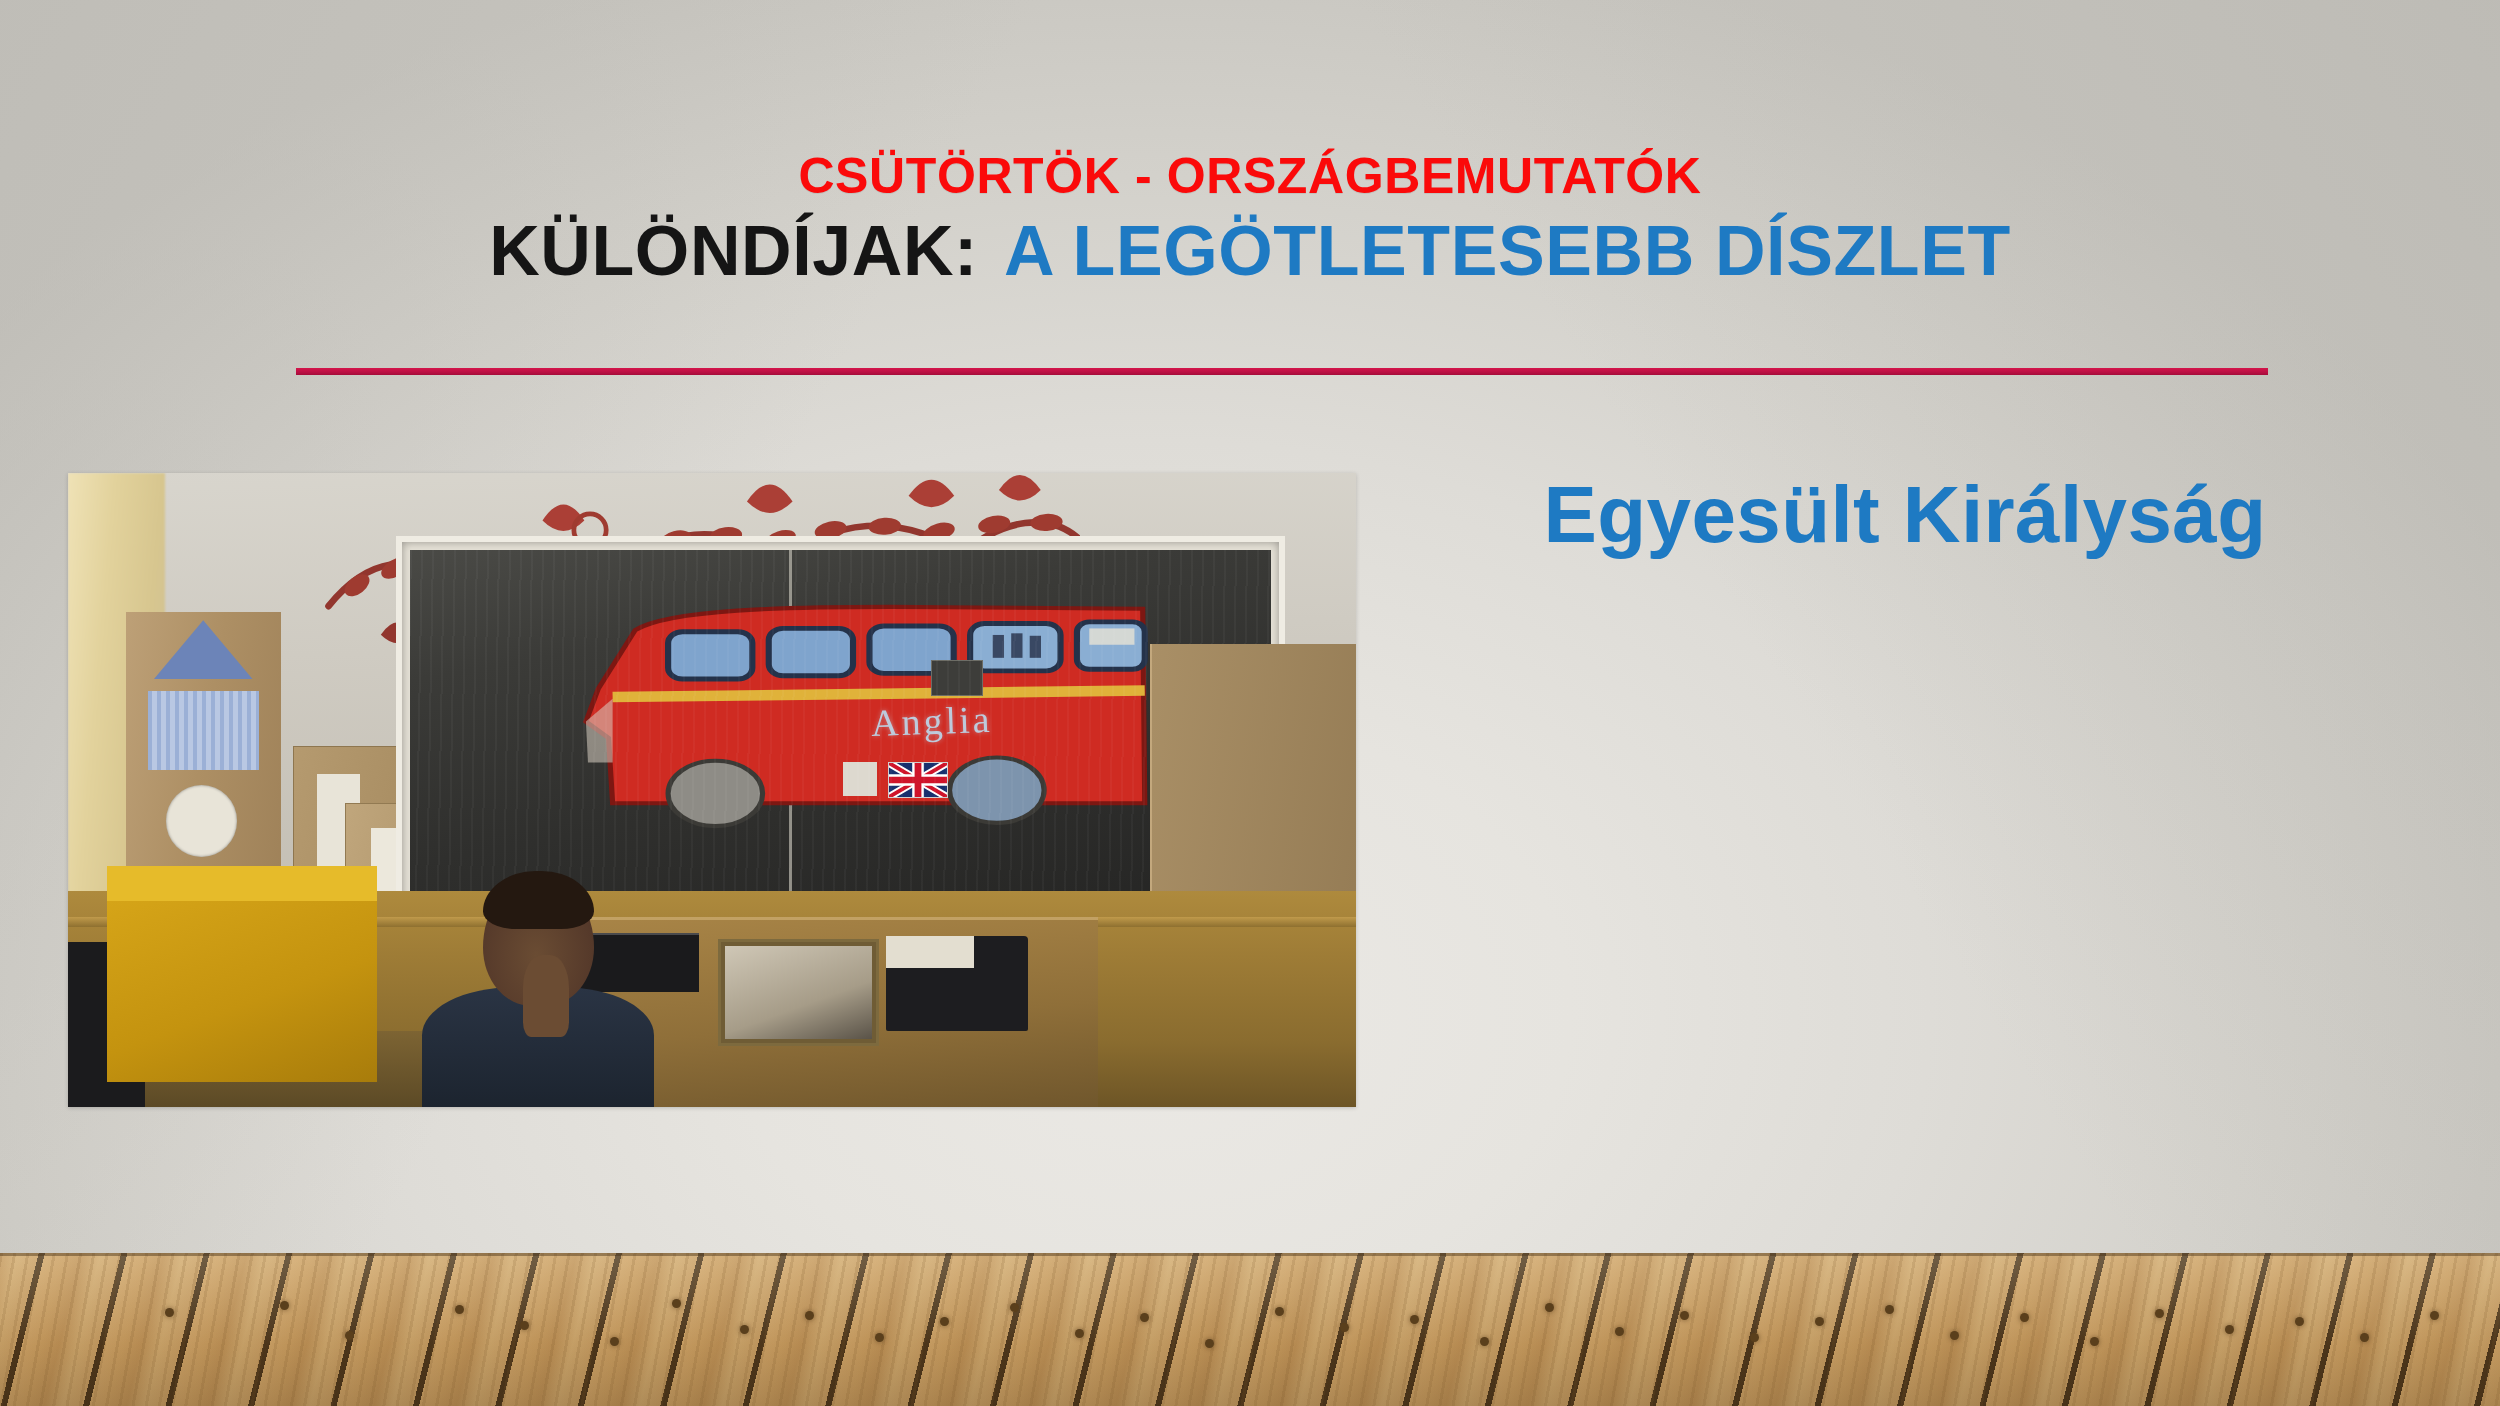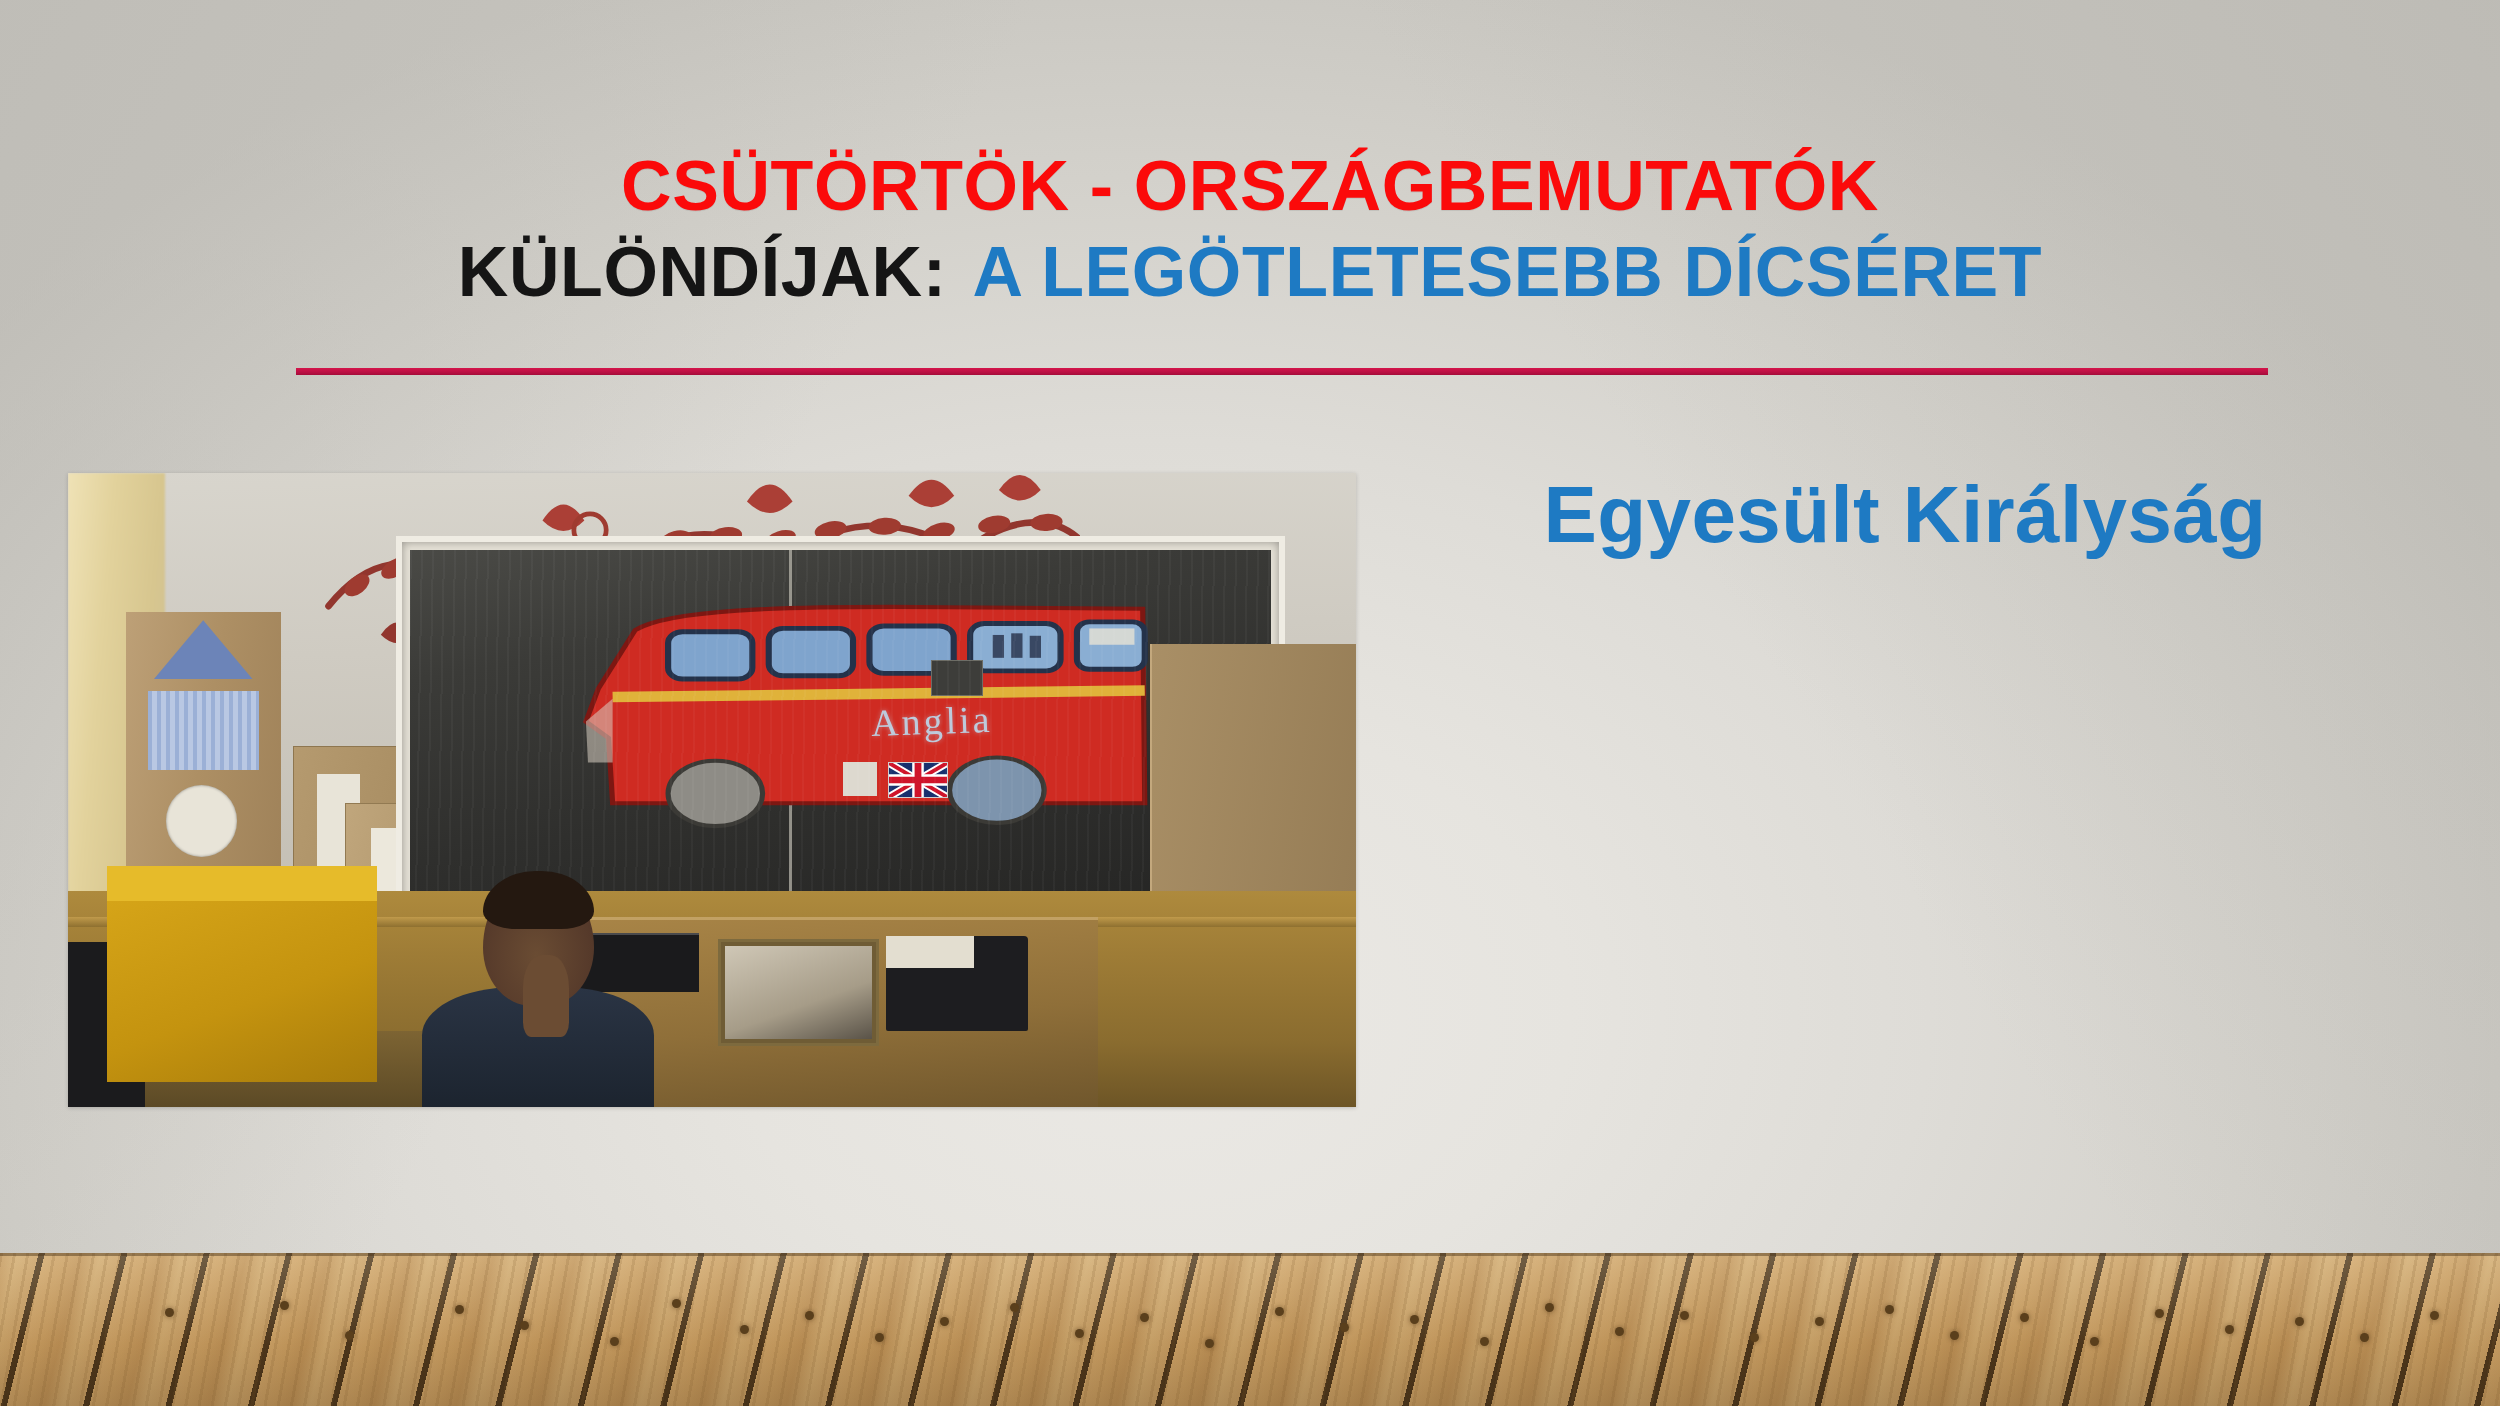--- a/index.html
+++ b/index.html
@@ -32,21 +32,21 @@
   
   .headline-block {
     position: absolute;
     left: 0;
     top: 150px;
     width: 2500px;
     z-index: 3;
     text-align: center;
   }
   .title-line1 {
-    font-size: 70px;
+    font-size: 50px;
     font-weight: 700;
     letter-spacing: 0.6px;
     line-height: 1.04;
     color: #fb0a0a;
     white-space: nowrap;
     text-shadow: 0 1px 0 rgba(120,120,120,0.18);
   }
   .title-line2 {
     font-size: 70px;
     font-weight: 700;
@@ -431,21 +431,21 @@
   }
 </style>
 </head>
 <body>
 
 <div id="slide">
 
   <div class="headline-block">
     <div class="title-line1">CSÜTÖRTÖK - ORSZÁGBEMUTATÓK</div>
     <div class="title-line2">
-      <span class="seg-dark">KÜLÖNDÍJAK:</span><span class="seg-blue">A LEGÖTLETESEBB DÍCSÉRET</span>
+      <span class="seg-dark">KÜLÖNDÍJAK:</span><span class="seg-blue">A LEGÖTLETESEBB DÍSZLET</span>
     </div>
   </div>
 
   <div class="divider"></div>
 
   <div class="award-col">
     <div class="award-country">Egyesült Királyság</div>
   </div>
 
   <div class="photo">

